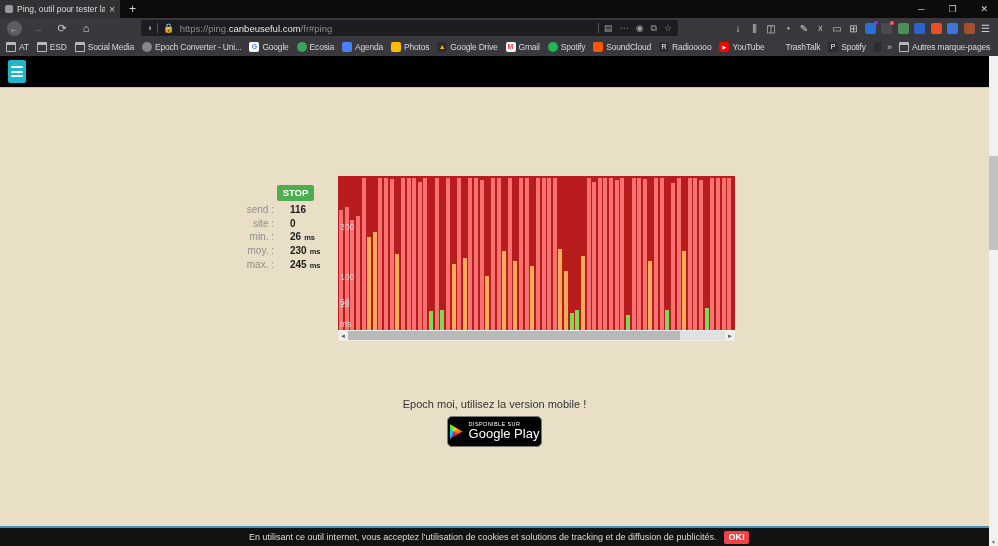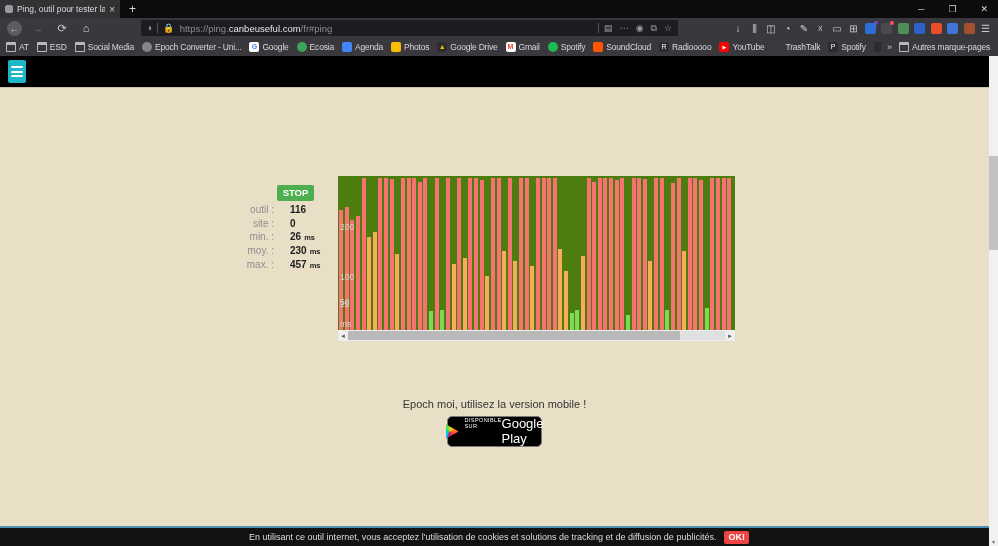--- a/index.html
+++ b/index.html
@@ -51,34 +51,34 @@
 
   
   .stopbtn { position:absolute; left:277px; top:185px; width:37px; height:16px; background:#4cae4f; color:#fff; font-size:9.5px; font-weight:bold; text-align:center; line-height:16px; border-radius:2px; }
   .stats { position:absolute; left:228px; top:204px; width:88px; }
   .stat-row { display:flex; align-items:baseline; height:13.7px; font-size:10px; }
   .stat-label { width:46px; text-align:right; color:#8f8f8f; flex:none; }
   .stat-value { margin-left:16px; color:#1c1c1c; font-weight:bold; }
   .stat-unit { margin-left:3px; font-size:7.5px; color:#1c1c1c; font-weight:bold; }
 
   
-  .chart { position:absolute; left:338px; top:176px; width:397px; height:165px; background:#4d7c0f; }
+  .chart { position:absolute; left:338px; top:176px; width:397px; height:165px; background:#b91c1c; }
   .bars { position:absolute; left:1px; top:0; width:395px; height:154px; display:flex; align-items:flex-end; overflow:hidden; }
   .bar { width:4px; margin-right:1.64px; flex:none; }
   .ylabel { position:absolute; left:2px; color:#d4d4d4; font-size:8.5px; z-index:2; }
   .hscroll { position:absolute; left:0; right:0; bottom:0; height:11px; background:#efefef; display:flex; align-items:center; }
   .harrow { width:10px; text-align:center; font-size:7px; color:#555; line-height:11px; flex:none; }
   .htrack { flex:1; height:9px; background:#e0e0e0; position:relative; }
   .hthumb { position:absolute; left:0; top:0; height:9px; width:88%; background:#b9b9b9; }
 
   
   .cta { position:absolute; top:398px; left:0; width:989px; text-align:center; font-size:11px; color:#333; }
   .playbadge { position:absolute; top:416px; left:447px; width:95px; height:31px; background:#000; border:1px solid #7a7a7a; border-radius:5px; display:flex; align-items:center; justify-content:center; gap:6px; }
   .play-tri { width:13px; height:15px; clip-path:polygon(0 0,100% 50%,0 100%); background:conic-gradient(from 210deg at 25% 50%, #00c4ff, #00e48c 90deg, #ffd500 180deg, #ff3a44 270deg, #c31162 330deg, #00c4ff); flex:none; }
-  .play-text { display:flex; flex-direction:row; color:#fff; line-height:1.15;justify-content:space-between; }
+  .play-text { display:flex; flex-direction:column; color:#fff; line-height:1.15;justify-content:space-between; }
   .play-line1 { font-size:5.5px; letter-spacing:.4px; }
   .play-line2 { font-size:13px; font-weight:500; }
 
   .cookiebar { position:absolute; left:0; right:0; bottom:0; height:20px; background:#121212; border-top:2px solid #4e8fb4; display:flex; align-items:center; justify-content:center; gap:8px; }
   .cookietext { color:#dcdcdc; font-size:9px; }
   .okbtn { background:#ef4444; color:#fff; font-size:9px; font-weight:bold; padding:1.5px 4px; border-radius:2px; }
 
   
   .vscroll { position:absolute; right:0; top:56px; bottom:0; width:9px; background:#f1f1f1; z-index:60; }
   .vthumb { position:absolute; top:100px; left:0; width:9px; height:94px; background:#c2c2c2; }
@@ -240,40 +240,40 @@
       <i></i>
       <i></i>
       <i></i>
     </div>
 </div>
 <div class="header-divider"></div>
 
 <div class="stopbtn">STOP</div>
 <div class="stats" id="stats-panel">
     <div class="stat-row">
-      <span class="stat-label">outil :</span>
+      <span class="stat-label">send :</span>
       <span class="stat-value">116</span>
     </div>
     <div class="stat-row">
       <span class="stat-label">site :</span>
       <span class="stat-value">0</span>
     </div>
     <div class="stat-row">
       <span class="stat-label">min. :</span>
       <span class="stat-value">26</span>
       <span class="stat-unit">ms</span>
     </div>
     <div class="stat-row">
       <span class="stat-label">moy. :</span>
       <span class="stat-value">230</span>
       <span class="stat-unit">ms</span>
     </div>
     <div class="stat-row">
       <span class="stat-label">max. :</span>
-      <span class="stat-value">457</span>
+      <span class="stat-value">245</span>
       <span class="stat-unit">ms</span>
     </div>
   </div>
 
 <div class="chart">
   <div class="bars" id="chart-bars">
       <div class="bar" title="236 ms" style="height: 120px; background: rgb(249, 114, 114);"></div>
       <div class="bar" title="242 ms" style="height: 123px; background: rgb(249, 114, 114);"></div>
       <div class="bar" title="215 ms" style="height: 110px; background: rgb(249, 114, 114);"></div>
       <div class="bar" title="224 ms" style="height: 114px; background: rgb(249, 114, 114);"></div>

